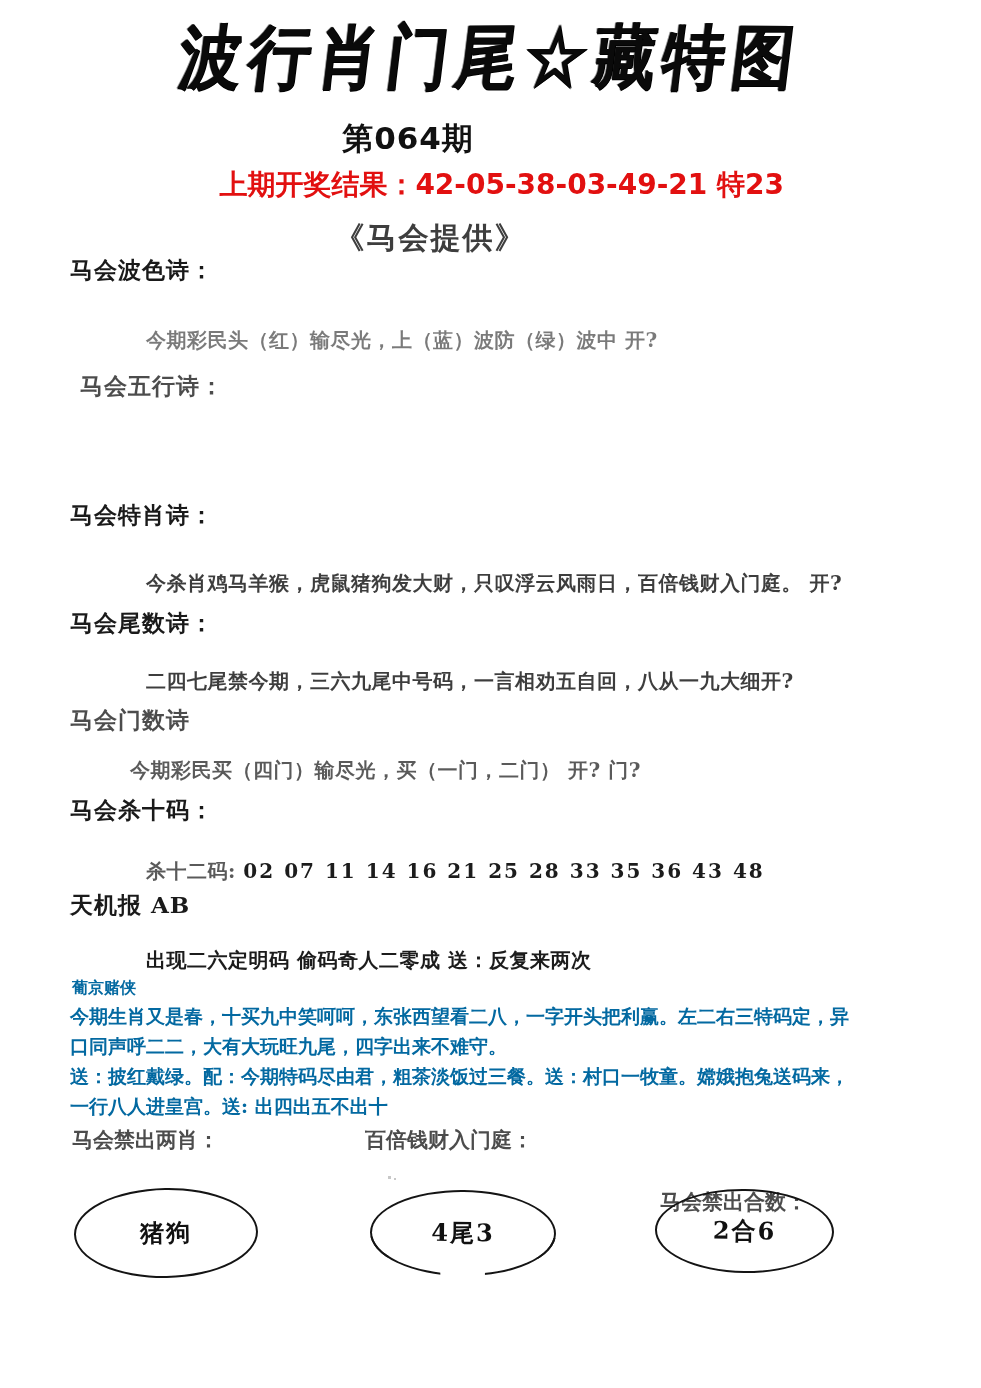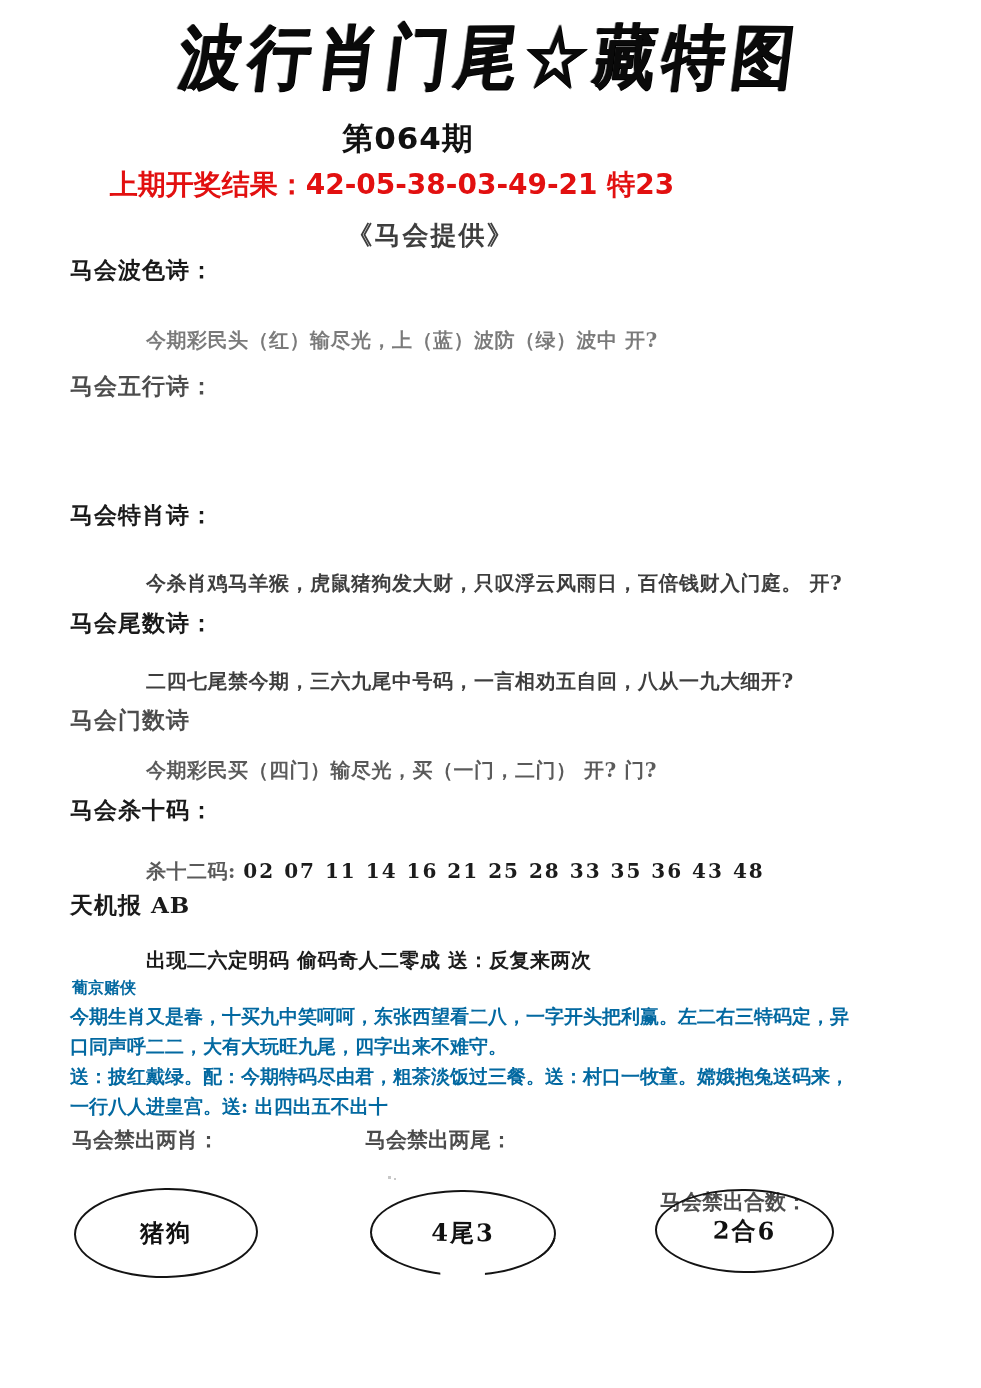--- a/index.html
+++ b/index.html
@@ -57,37 +57,37 @@
     font-weight: 700;
     color: #111;
     letter-spacing: 1px;
   }
 
   .draw-result {
     position: absolute;
     left: 0;
     top: 166px;
     width: 784px;
-    text-align: center;
+    text-align: right;
     font-family: "DejaVu Sans", "Liberation Sans", sans-serif;
     font-size: 28px;
     font-weight: 700;
     color: #e21010;
     letter-spacing: 0px;
     white-space: nowrap;
   }
 
   .provider {
     position: absolute;
     left: 0;
     top: 218px;
     width: 861px;
     text-align: center;
     font-family: "DejaVu Serif", "Liberation Serif", serif;
-    font-size: 26px;
+    font-size: 30px;
     font-weight: 700;
     color: #2a2a2a;
     letter-spacing: 2px;
     opacity: .9;
   }
 
   
   .sec-head {
     position: absolute;
     font-family: "DejaVu Serif", "Liberation Serif", serif;
@@ -206,48 +206,48 @@
 
   <div class="issue-no">第064期</div>
 
   <div class="draw-result">上期开奖结果：42-05-38-03-49-21  特23</div>
 
   <div class="provider">《马会提供》</div>
 
   <div class="sec-head" style="left:70px; top:255px;">马会波色诗：</div>
   <div class="sec-line faded-1" style="left:146px; top:327px;">今期彩民头（红）输尽光，上（蓝）波防（绿）波中 开?</div>
 
-  <div class="sec-head faded-head" style="left:70px; top:371px;">马会五行诗：</div>
+  <div class="sec-head faded-head" style="left:80px; top:371px;">马会五行诗：</div>
 
   <div class="sec-head" style="left:70px; top:500px;">马会特肖诗：</div>
   <div class="sec-line faded-3" style="left:146px; top:570px;">今杀肖鸡马羊猴，虎鼠猪狗发大财，只叹浮云风雨日，百倍钱财入门庭。 开?</div>
 
   <div class="sec-head" style="left:70px; top:608px;">马会尾数诗：</div>
   <div class="sec-line faded-3" style="left:146px; top:668px;">二四七尾禁今期，三六九尾中号码，一言相劝五自回，八从一九大细开?</div>
 
   <div class="sec-head faded-head" style="left:70px; top:705px;">马会门数诗</div>
-  <div class="sec-line faded-2" style="left:146px; top:757px;">今期彩民买（四门）输尽光，买（一门，二门） 开? 门?</div>
+  <div class="sec-line faded-2" style="left:130px; top:757px;">今期彩民买（四门）输尽光，买（一门，二门） 开? 门?</div>
 
   <div class="sec-head" style="left:70px; top:795px;">马会杀十码：</div>
   <div class="sec-line" style="left:146px; top:858px;">
     <span class="faded-2">杀十二码:</span>
     <span class="mono-nums">02 07 11 14 16 21 25 28 33 35 36 43 48</span>
   </div>
 
   <div class="sec-head" style="left:70px; top:890px;">天机报 AB</div>
   <div class="sec-line" style="left:146px; top:947px;">出现二六定明码 偷码奇人二零成 送：反复来两次</div>
 
   <div class="para para-small" style="left:72px; top:978px;">葡京赌侠</div>
   <div class="para para-reg" style="left:70px; top:1004px;">今期生肖又是春，十买九中笑呵呵，东张西望看二八，一字开头把利赢。左二右三特码定，异</div>
   <div class="para para-reg" style="left:70px; top:1034px;">口同声呼二二，大有大玩旺九尾，四字出来不难守。</div>
   <div class="para para-reg" style="left:70px; top:1064px;">送：披红戴绿。配：今期特码尽由君，粗茶淡饭过三餐。送：村口一牧童。嫦娥抱兔送码来，</div>
   <div class="para para-reg" style="left:70px; top:1094px;">一行八人进皇宫。送: 出四出五不出十</div>
 
   <div class="forbid-head" style="left:72px; top:1126px;">马会禁出两肖：</div>
-  <div class="forbid-head" style="left:365px; top:1126px;">马会禁出两尾：</div>
+  <div class="forbid-head" style="left:365px; top:1126px;">百倍钱财入门庭：</div>
   <div class="forbid-head" style="left:660px; top:1188px;">马会禁出合数：</div>
 
   <div class="oval o1">
     <span class="oval-label">猪狗</span>
   </div>
   <div class="oval o2">
     <span class="oval-label">4尾3</span>
   </div>
   <div class="oval o3">
     <span class="oval-label">2合6</span>

